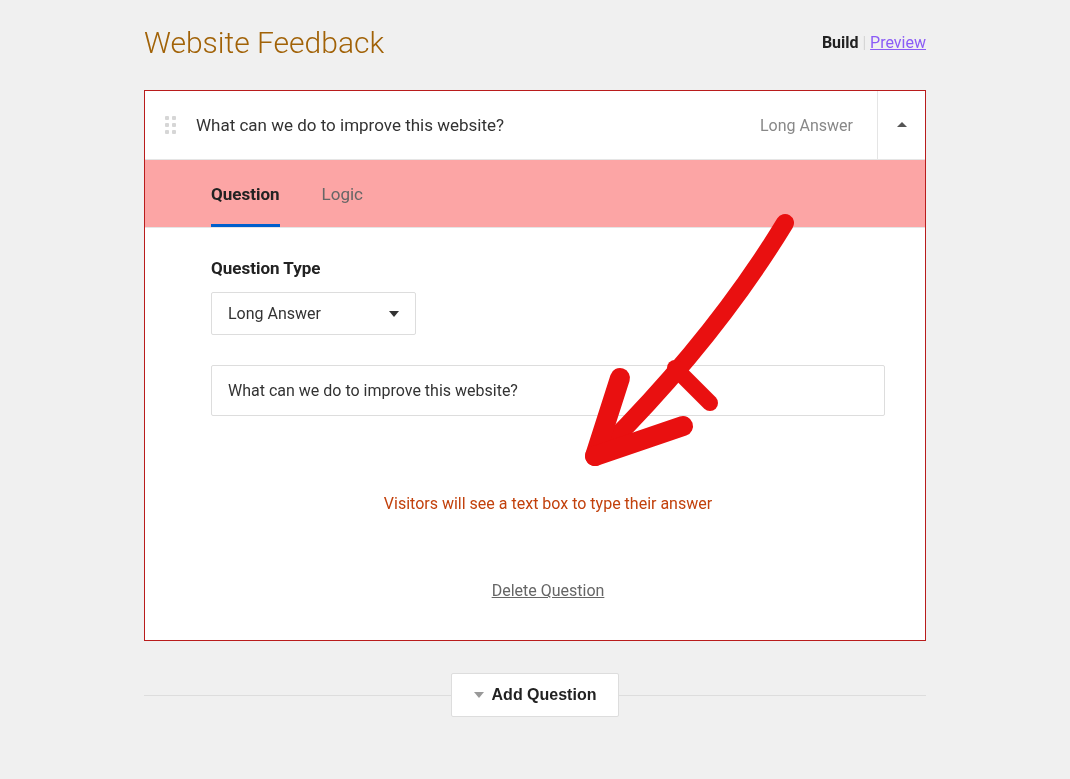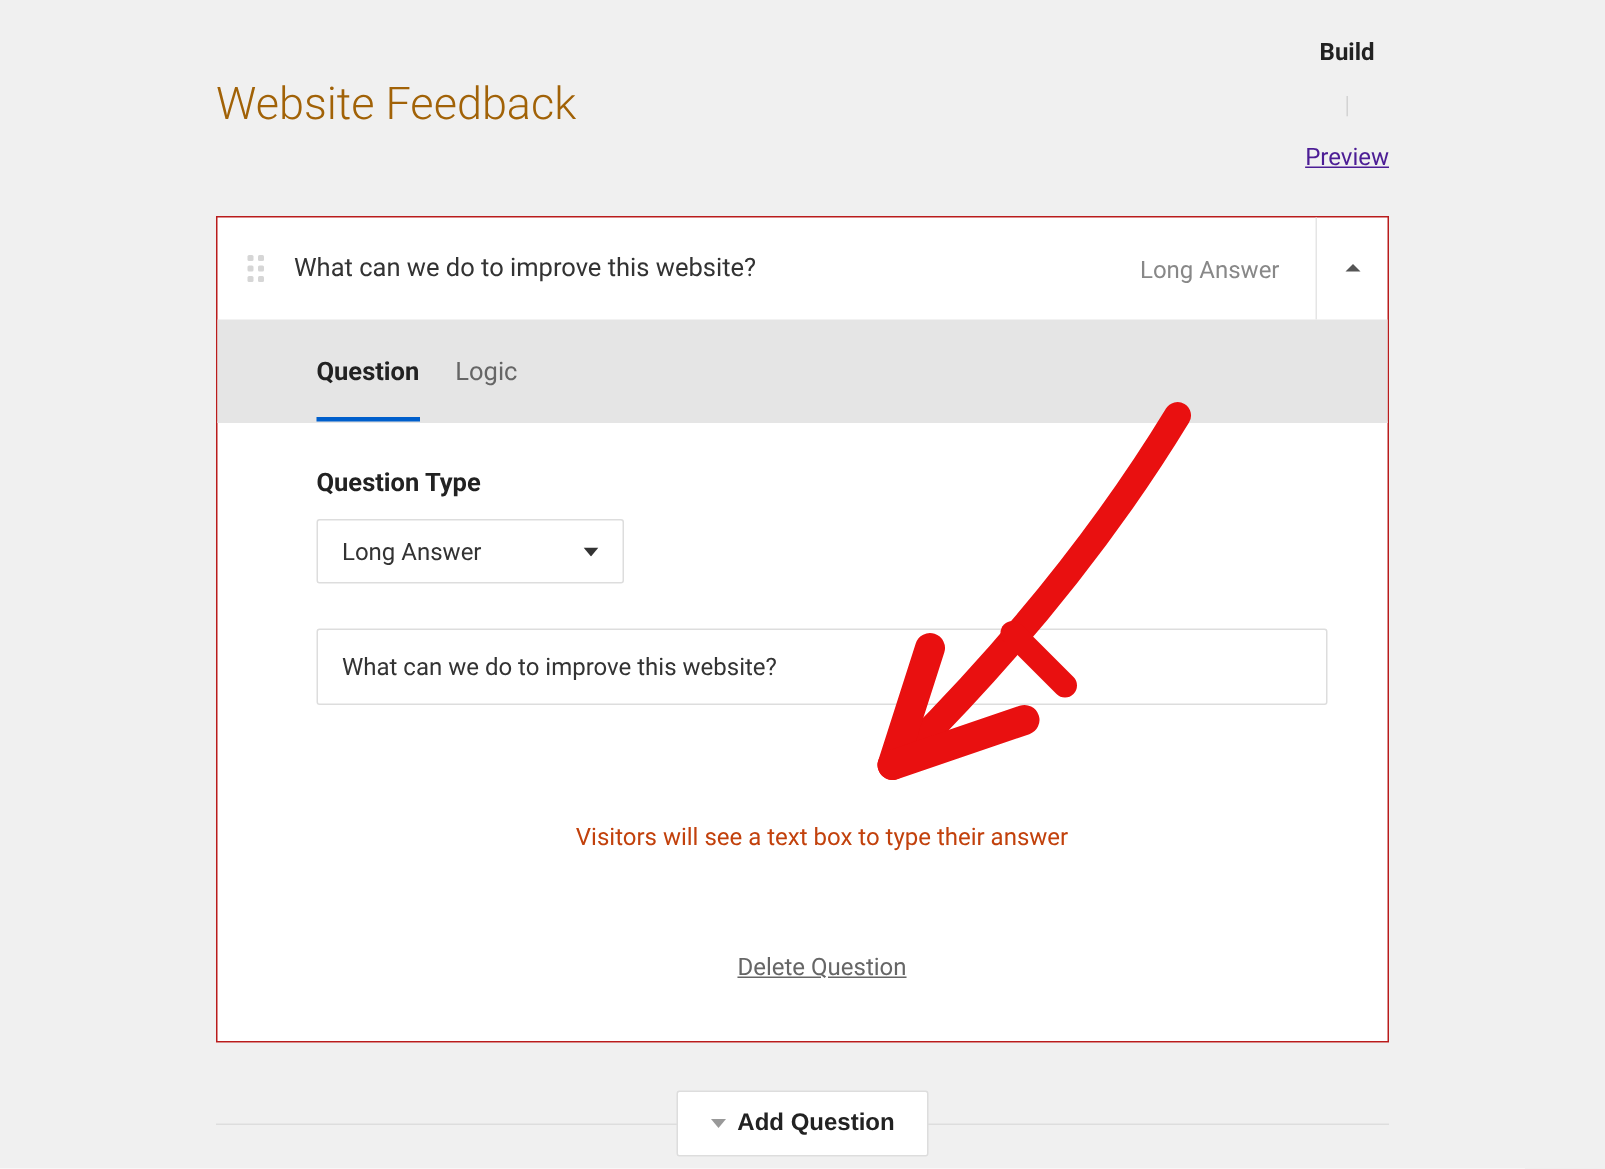--- a/index.html
+++ b/index.html
@@ -25,34 +25,33 @@
       margin-bottom: 30px;
     }
     .page-title {
       font-size: 30px;
       font-weight: 300;
       color: #a16207;
     }
     .header-nav {
       display: flex;
       align-items: center;
-      gap: 16px;
-      font-size: 16px;
-      flex-direction: column;
+      gap: 4px;
+      font-size: 16px;
     }
     .nav-build {
       font-weight: 700;
       color: #222;
     }
     .nav-sep {
       color: #ccc;
       font-weight: 300;
     }
     .nav-preview {
-      color: #4c1d95;
+      color: #8b5cf6;
       text-decoration: underline;
       cursor: pointer;
     }
     .card {
       background: #fff;
       border: 1px solid #b91c1c;
     }
     .card-header {
       display: flex;
       align-items: center;
@@ -94,24 +93,24 @@
       align-items: center;
       justify-content: center;
       cursor: pointer;
     }
     .collapse-btn svg {
       width: 12px;
       height: 8px;
     }
     .tabs {
       display: flex;
-      gap: 24px;
+      gap: 42px;
       padding: 0 66px;
       border-bottom: 1px solid #e5e5e5;
-      background: #e5e5e5;
+      background: #fca5a5;
     }
     .tab {
       padding: 24px 0 20px 0;
       font-size: 17px;
       color: #666;
       cursor: pointer;
       border-bottom: 3px solid transparent;
     }
     .tab.active {
       font-weight: 700;

